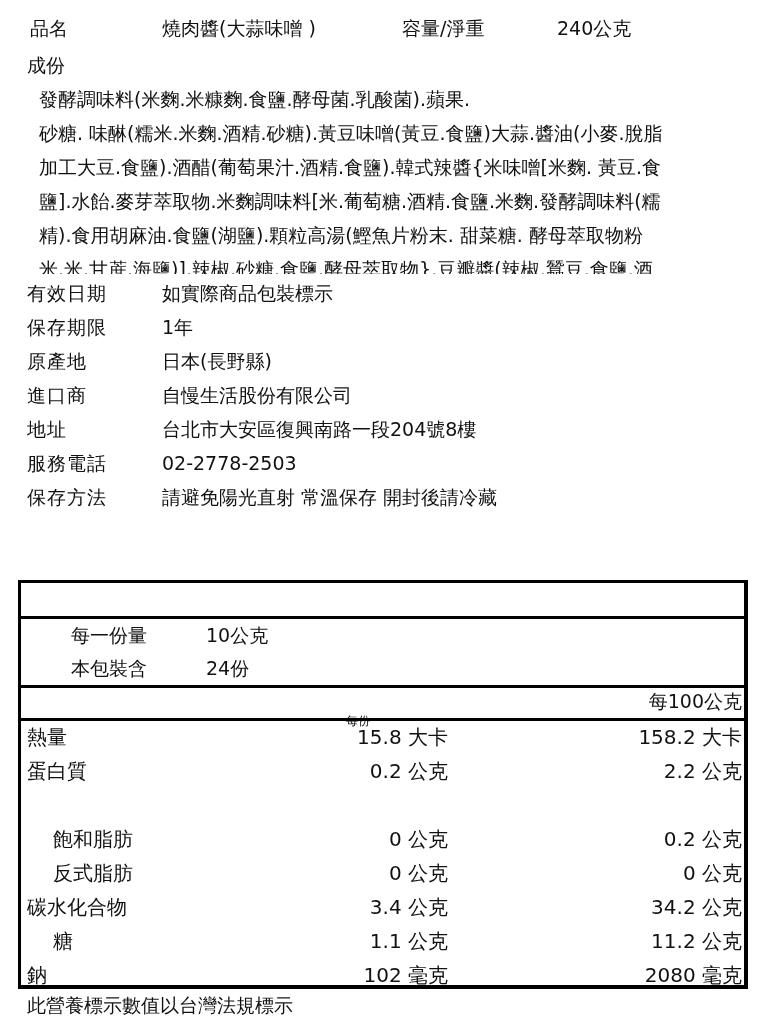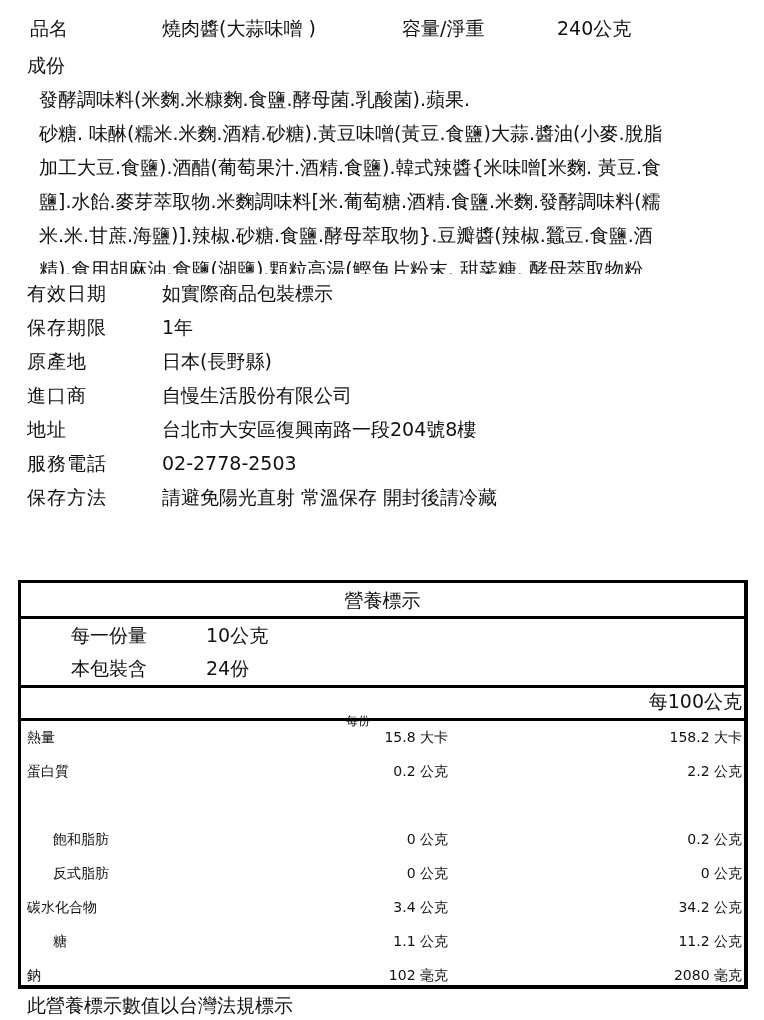--- a/index.html
+++ b/index.html
@@ -35,21 +35,21 @@
     position: absolute; left: 18px; top: 580px; width: 723px; height: 402px;
     border: 3px solid #000; border-right-width: 4px; border-bottom-width: 4px;
   }
   .hline { position: absolute; left: 0; right: 0; background: #000; }
   #nt-title { position: absolute; left: 0; right: 0; top: 6px; text-align: center; font-size: 19px; line-height: 22px; }
   .nt-srv { position: absolute; left: 6px; font-size: 19px; line-height: 22px; white-space: nowrap; margin-left: 44px; }
   .nt-srv .v { position: absolute; left: 135px; top: 0; }
   #col-per { position: absolute; left: 325px; top: 107px; font-size: 12px; line-height: 22px; margin-top: 20px; }
   #col-100 { position: absolute; right: 2px; top: 107px; font-size: 19px; line-height: 22px; }
 
-  .nrow { position: absolute; left: 0; right: 0; height: 34px; font-size: 14px; line-height: 22px; }
+  .nrow { position: absolute; left: 0; right: 0; height: 34px; font-size: 20px; line-height: 22px; }
   .nrow .lbl { position: absolute; left: 6px; top: 0; white-space: nowrap; }
   .nrow .lbl.indent { left: 32px; }
   .nrow .per { position: absolute; right: 296px; top: 0; white-space: nowrap; text-align: right; }
   .nrow .p100 { position: absolute; right: 2px; top: 0; white-space: nowrap; text-align: right; }
 
   #footnote { left: 27px; top: 994px; font-size: 19px; line-height: 22px; }
 </style>
 </head>
 <body>
 
@@ -57,22 +57,22 @@
 <div class="abs t20" id="name-value">燒肉醬(大蒜味噌 )</div>
 <div class="abs t20" id="net-label">容量/淨重</div>
 <div class="abs t20" id="net-value">240公克</div>
 <div class="abs t20" id="ing-label">成份</div>
 
 <div id="ingredients">
   <div>發酵調味料(米麴.米糠麴.食鹽.酵母菌.乳酸菌).蘋果.</div>
   <div>砂糖. 味醂(糯米.米麴.酒精.砂糖).黃豆味噌(黃豆.食鹽)大蒜.醬油(小麥.脫脂</div>
   <div>加工大豆.食鹽).酒醋(葡萄果汁.酒精.食鹽).韓式辣醬{米味噌[米麴. 黃豆.食</div>
   <div>鹽].水飴.麥芽萃取物.米麴調味料[米.葡萄糖.酒精.食鹽.米麴.發酵調味料(糯</div>
+  <div>精).食用胡麻油.食鹽(湖鹽).顆粒高湯(鰹魚片粉末. 甜菜糖. 酵母萃取物粉</div>
   <div>米.米.甘蔗.海鹽)].辣椒.砂糖.食鹽.酵母萃取物}.豆瓣醬(辣椒.蠶豆.食鹽.酒</div>
-  <div>精).食用胡麻油.食鹽(湖鹽).顆粒高湯(鰹魚片粉末. 甜菜糖. 酵母萃取物粉</div>
 </div>
 
 <div class="info-row" style="top:282px;">
   <span class="k">有效日期</span>
   <span class="v">如實際商品包裝標示</span>
 </div>
 <div class="info-row" style="top:316px;">
   <span class="k">保存期限</span>
   <span class="v">1年</span>
 </div>
@@ -91,21 +91,20 @@
 <div class="info-row" style="top:452px;">
   <span class="k">服務電話</span>
   <span class="v">02-2778-2503</span>
 </div>
 <div class="info-row" style="top:486px;">
   <span class="k">保存方法</span>
   <span class="v">請避免陽光直射 常溫保存 開封後請冷藏</span>
 </div>
 
 <div id="nutri">
-  <div id="nt-title">營養標示</div>
   <div class="hline" style="top:33px;height:3px;"></div>
 
   <div class="nt-srv" style="top:41px;">
     <span>每一份量</span>
     <span class="v">10公克</span>
   </div>
   <div class="nt-srv" style="top:74px;">
     <span>本包裝含</span>
     <span class="v">24份</span>
   </div>

